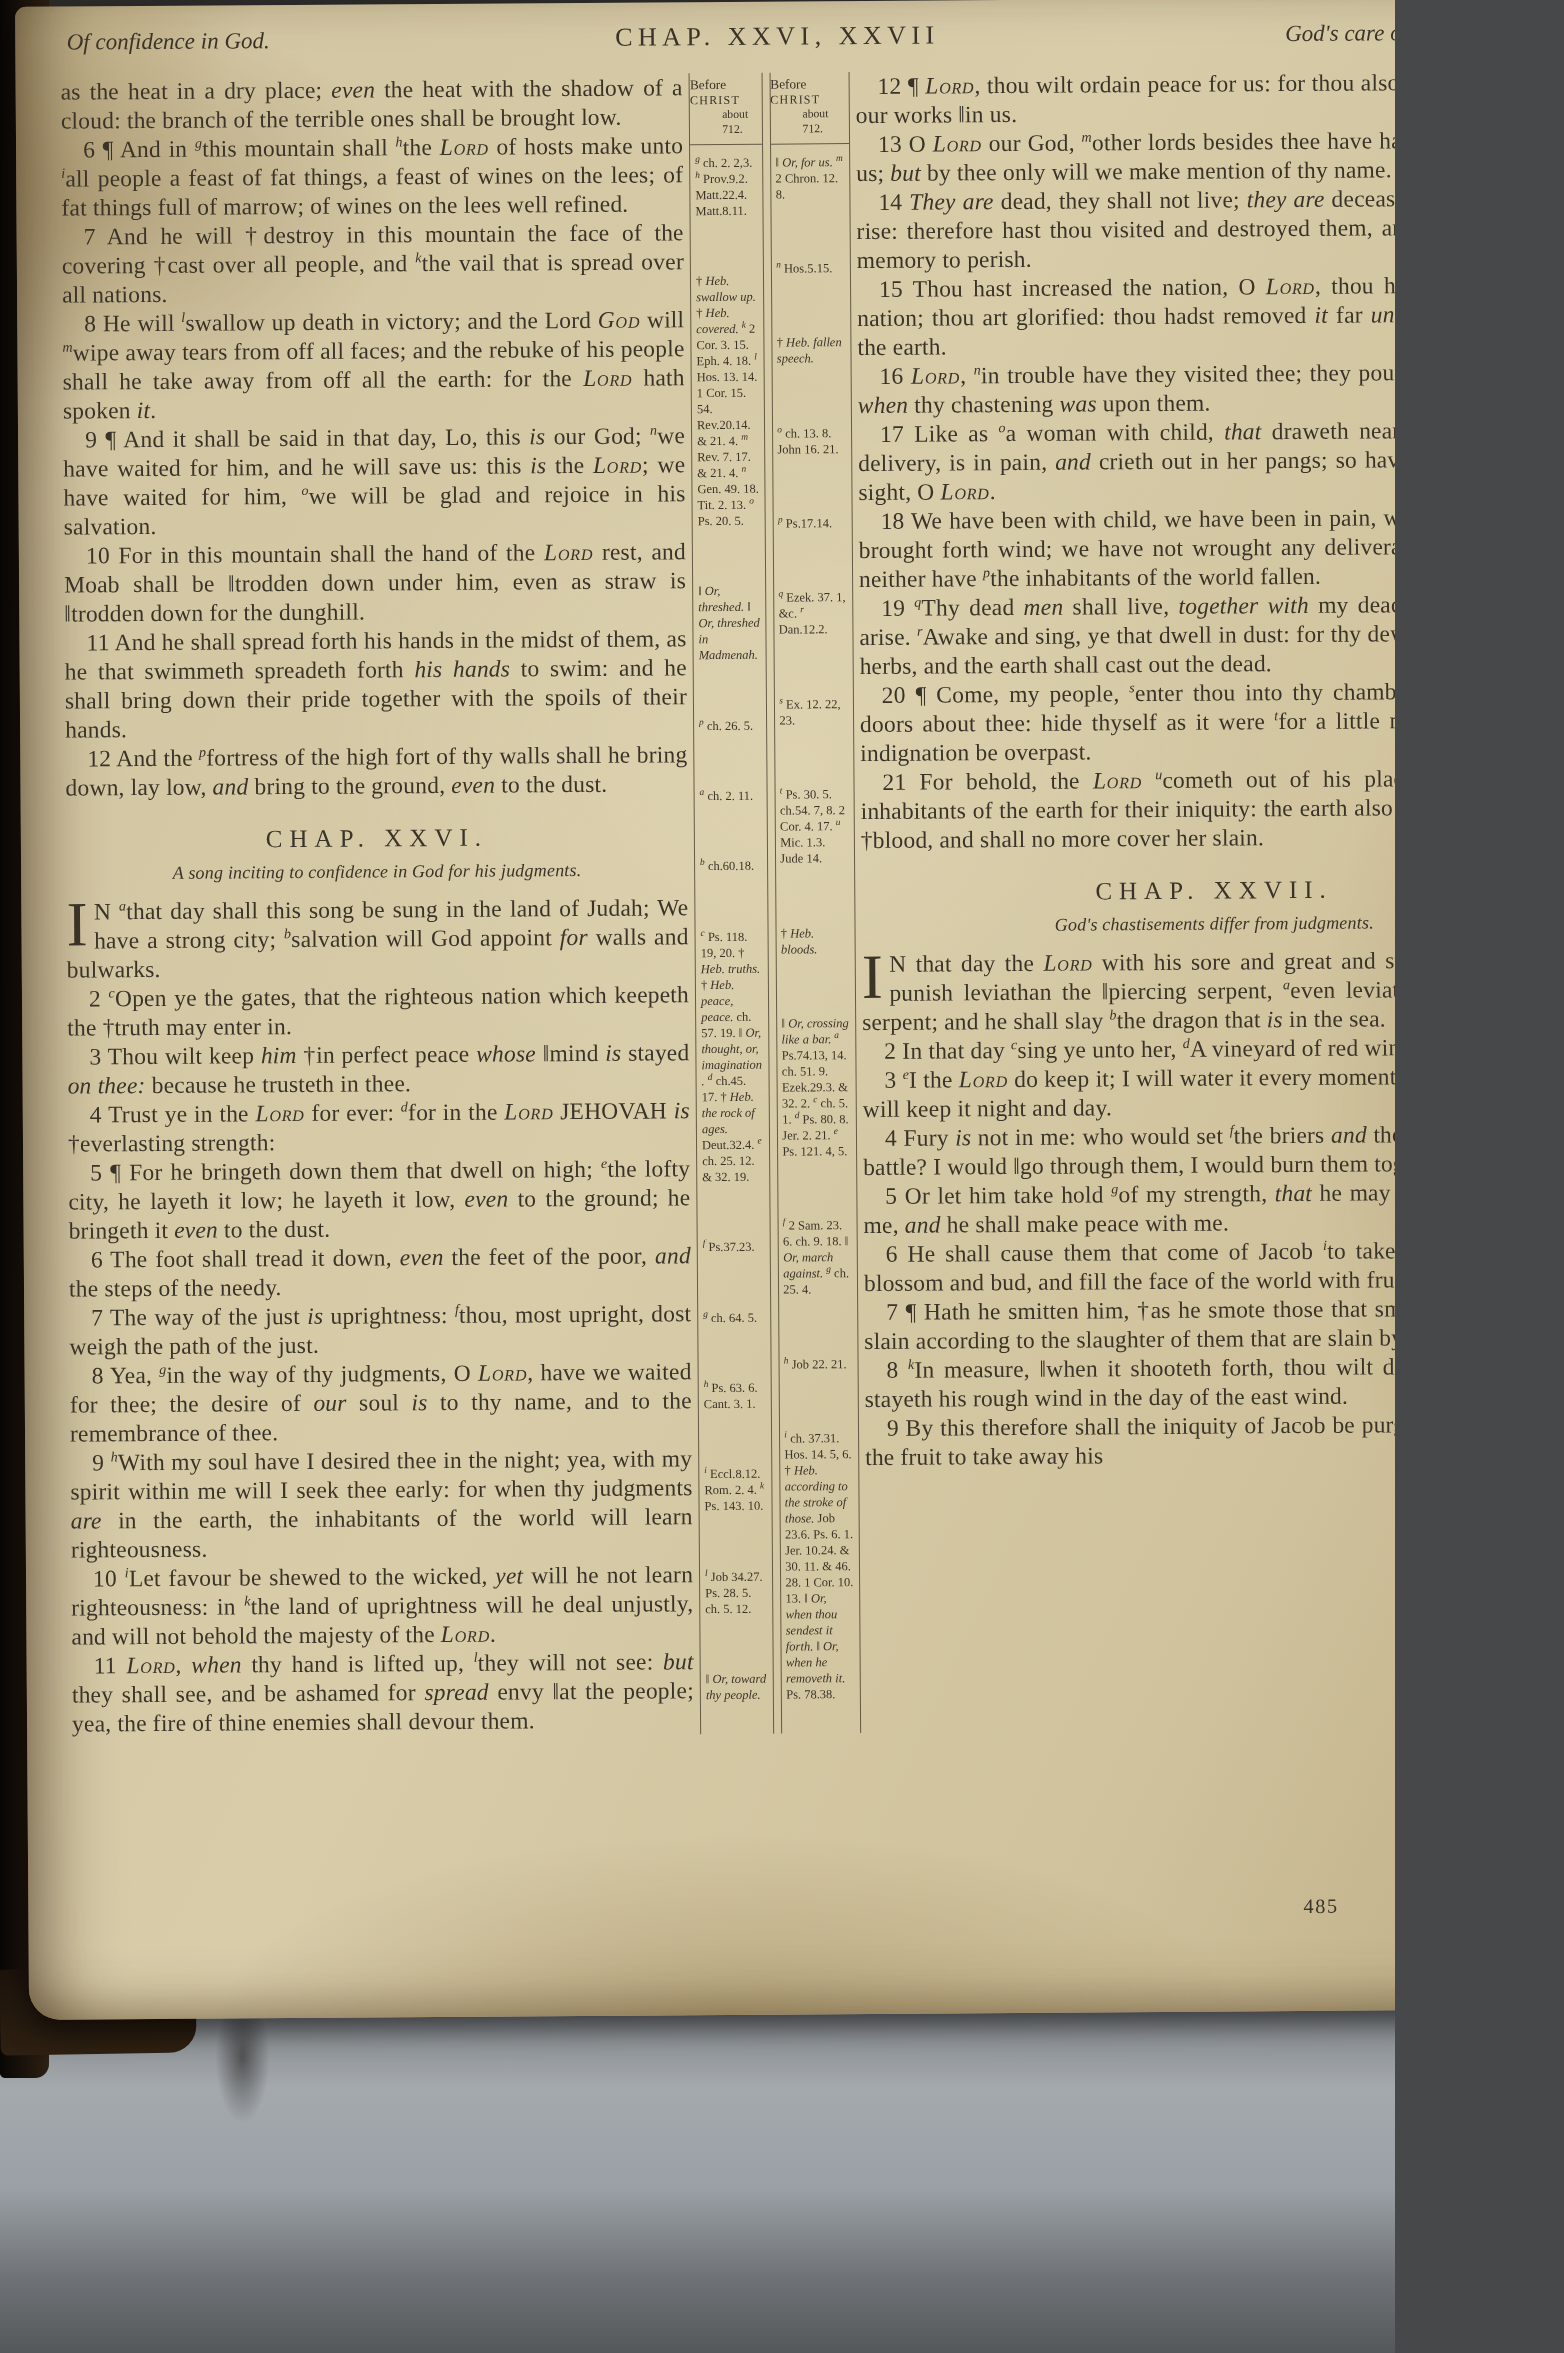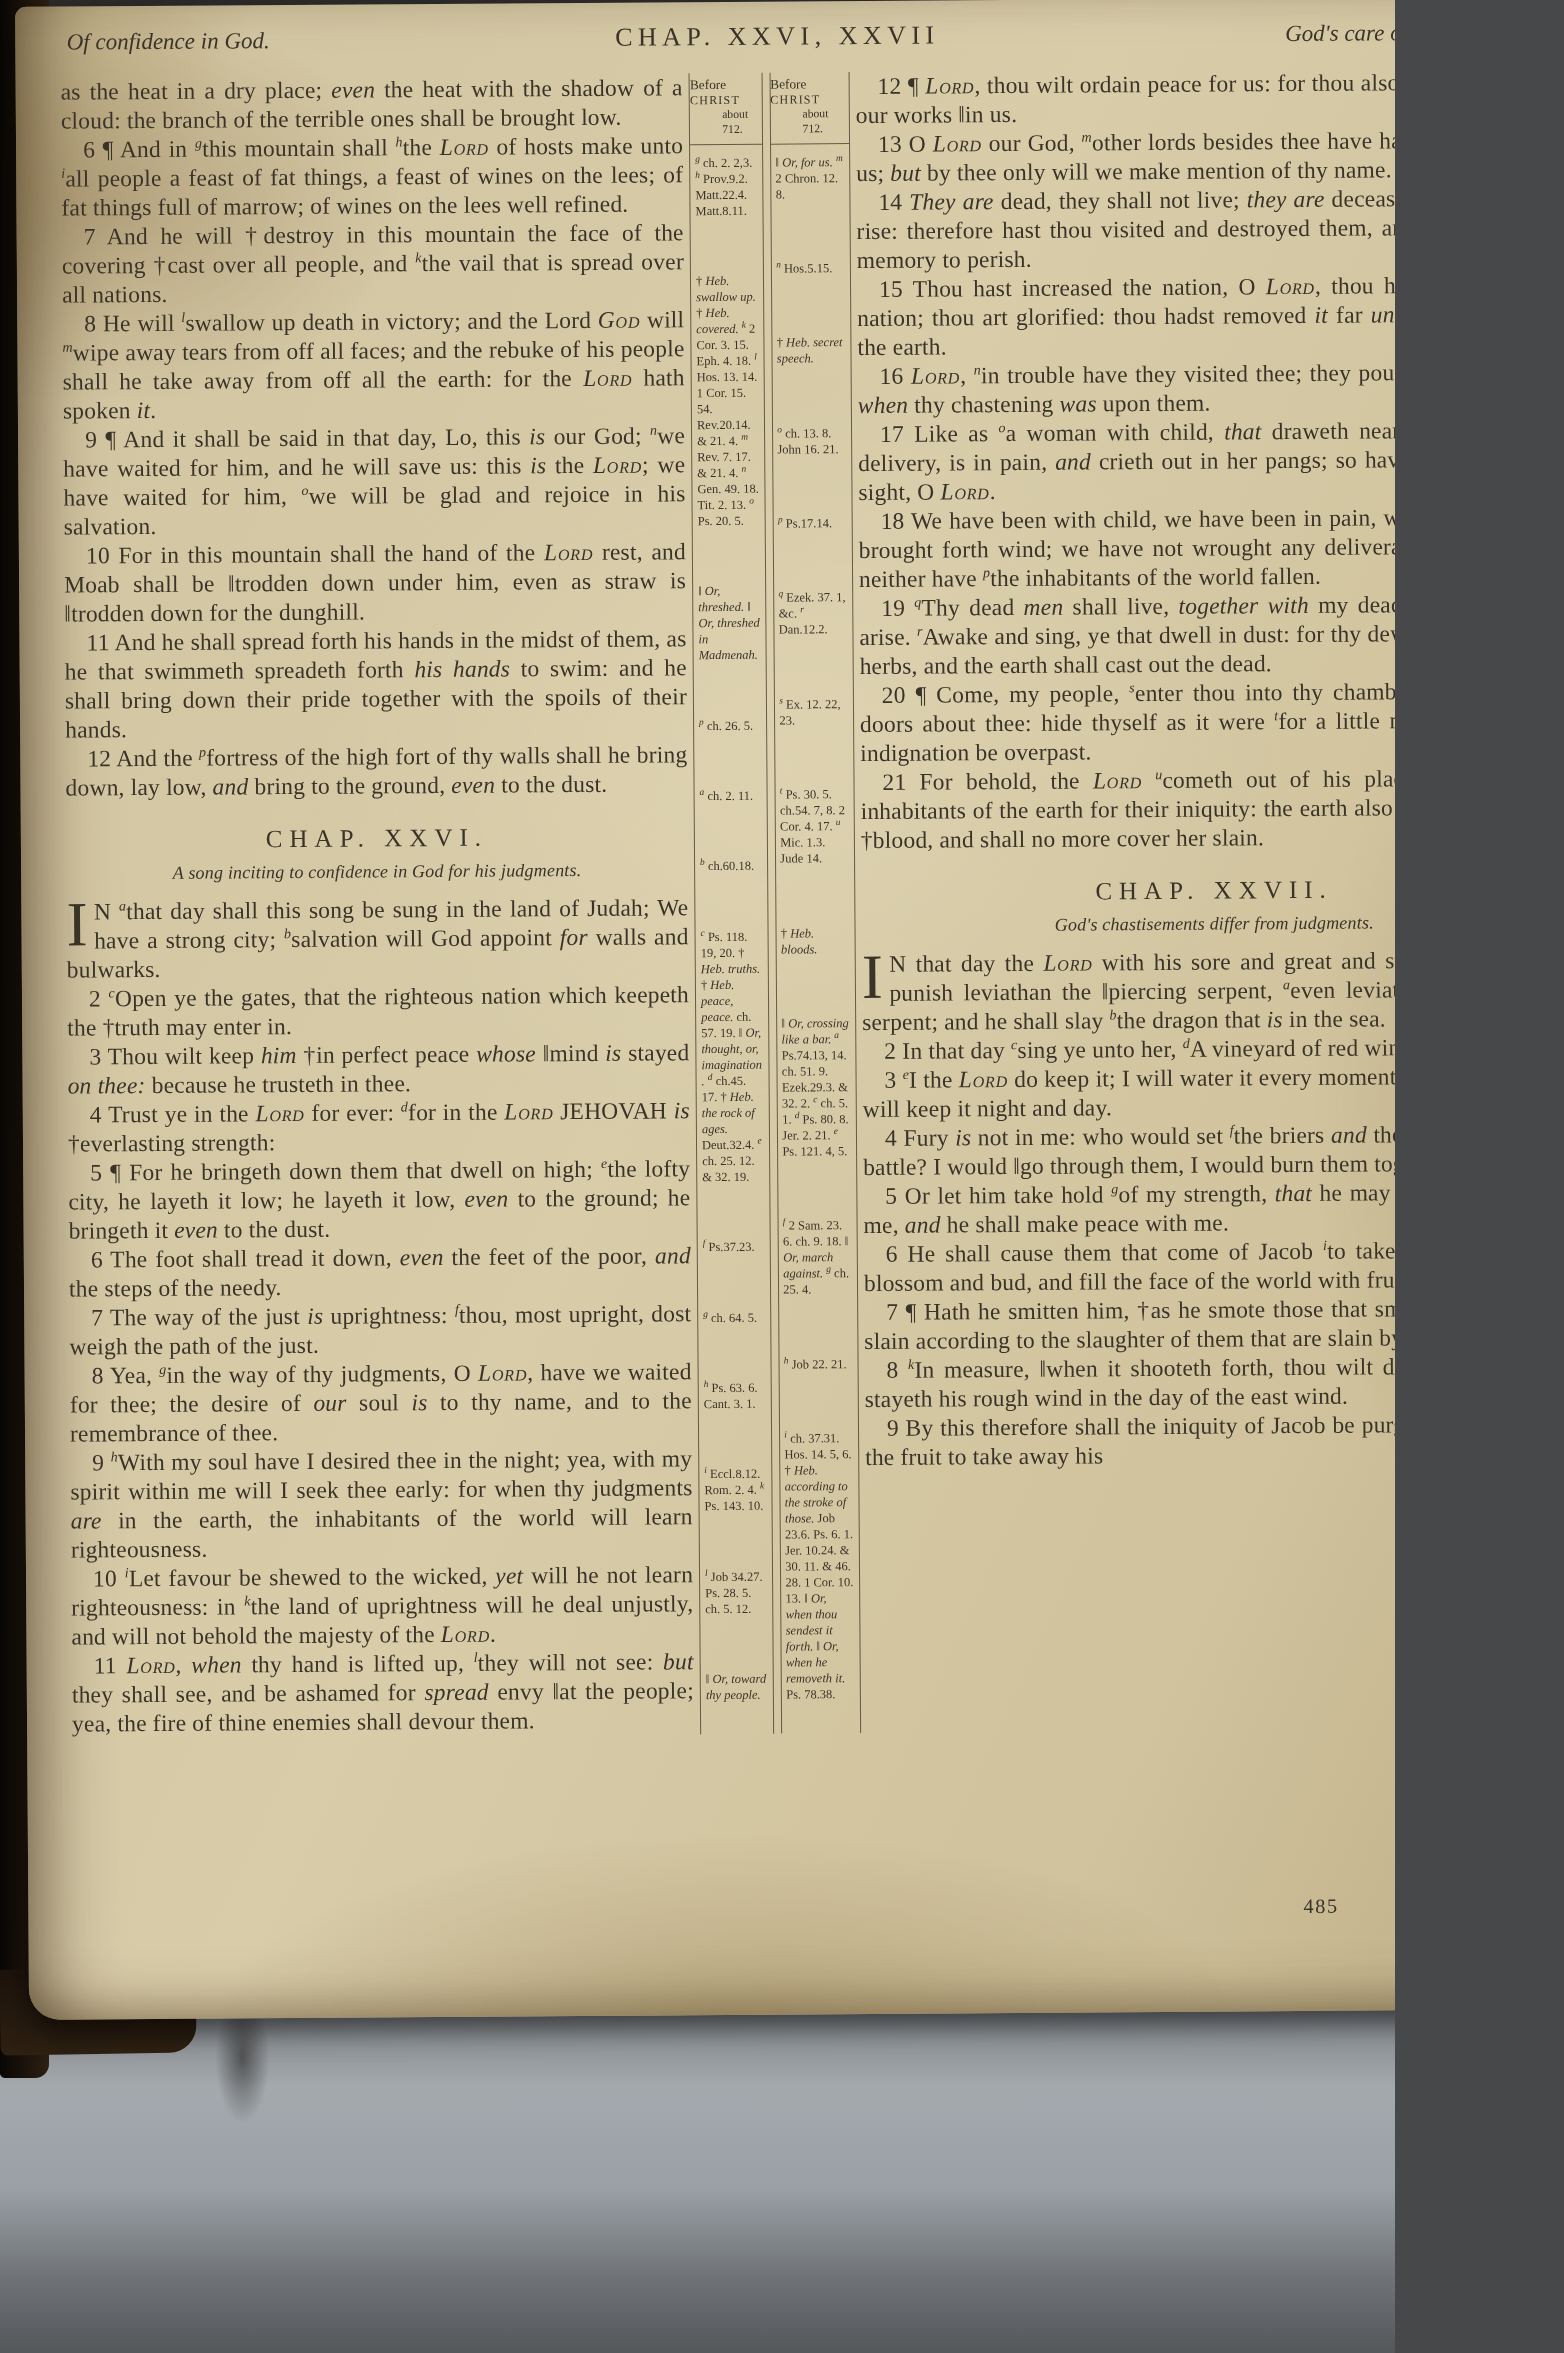--- a/index.html
+++ b/index.html
@@ -122,21 +122,21 @@
 
         <div class="mcol">
           <div class="mhead">
             <div class="l1">Before</div>
             <div class="l2">CHRIST</div>
             <div class="l3">about 712.</div>
           </div>
           <div class="mnotes">
               <div class="mnote">‖ <i>Or, for us.</i> <sup>m</sup> 2 Chron. 12. 8.</div>
               <div class="mnote"><sup>n</sup> Hos.5.15.</div>
-              <div class="mnote">† <i>Heb. secret speech.</i></div>
+              <div class="mnote">† <i>Heb. fallen speech.</i></div>
               <div class="mnote"><sup>o</sup> ch. 13. 8. John 16. 21.</div>
               <div class="mnote"><sup>p</sup> Ps.17.14.</div>
               <div class="mnote"><sup>q</sup> Ezek. 37. 1, &amp;c. <sup>r</sup> Dan.12.2.</div>
               <div class="mnote"><sup>s</sup> Ex. 12. 22, 23.</div>
               <div class="mnote"><sup>t</sup> Ps. 30. 5. ch.54. 7, 8. 2 Cor. 4. 17. <sup>u</sup> Mic. 1.3. Jude 14.</div>
               <div class="mnote">† <i>Heb. bloods.</i></div>
               <div class="mnote">‖ <i>Or, crossing like a bar.</i> <sup>a</sup> Ps.74.13, 14. ch. 51. 9. Ezek.29.3. &amp; 32. 2. <sup>c</sup> ch. 5. 1. <sup>d</sup> Ps. 80. 8. Jer. 2. 21. <sup>e</sup> Ps. 121. 4, 5.</div>
               <div class="mnote"><sup>f</sup> 2 Sam. 23. 6. ch. 9. 18. ‖ <i>Or, march against.</i> <sup>g</sup> ch. 25. 4.</div>
               <div class="mnote"><sup>h</sup> Job 22. 21.</div>
               <div class="mnote"><sup>i</sup> ch. 37.31. Hos. 14. 5, 6. † <i>Heb. according to the stroke of those.</i> Job 23.6. Ps. 6. 1. Jer. 10.24. &amp; 30. 11. &amp; 46. 28. 1 Cor. 10. 13. ‖ <i>Or, when thou sendest it forth.</i> ‖ <i>Or, when he removeth it.</i> Ps. 78.38.</div>

